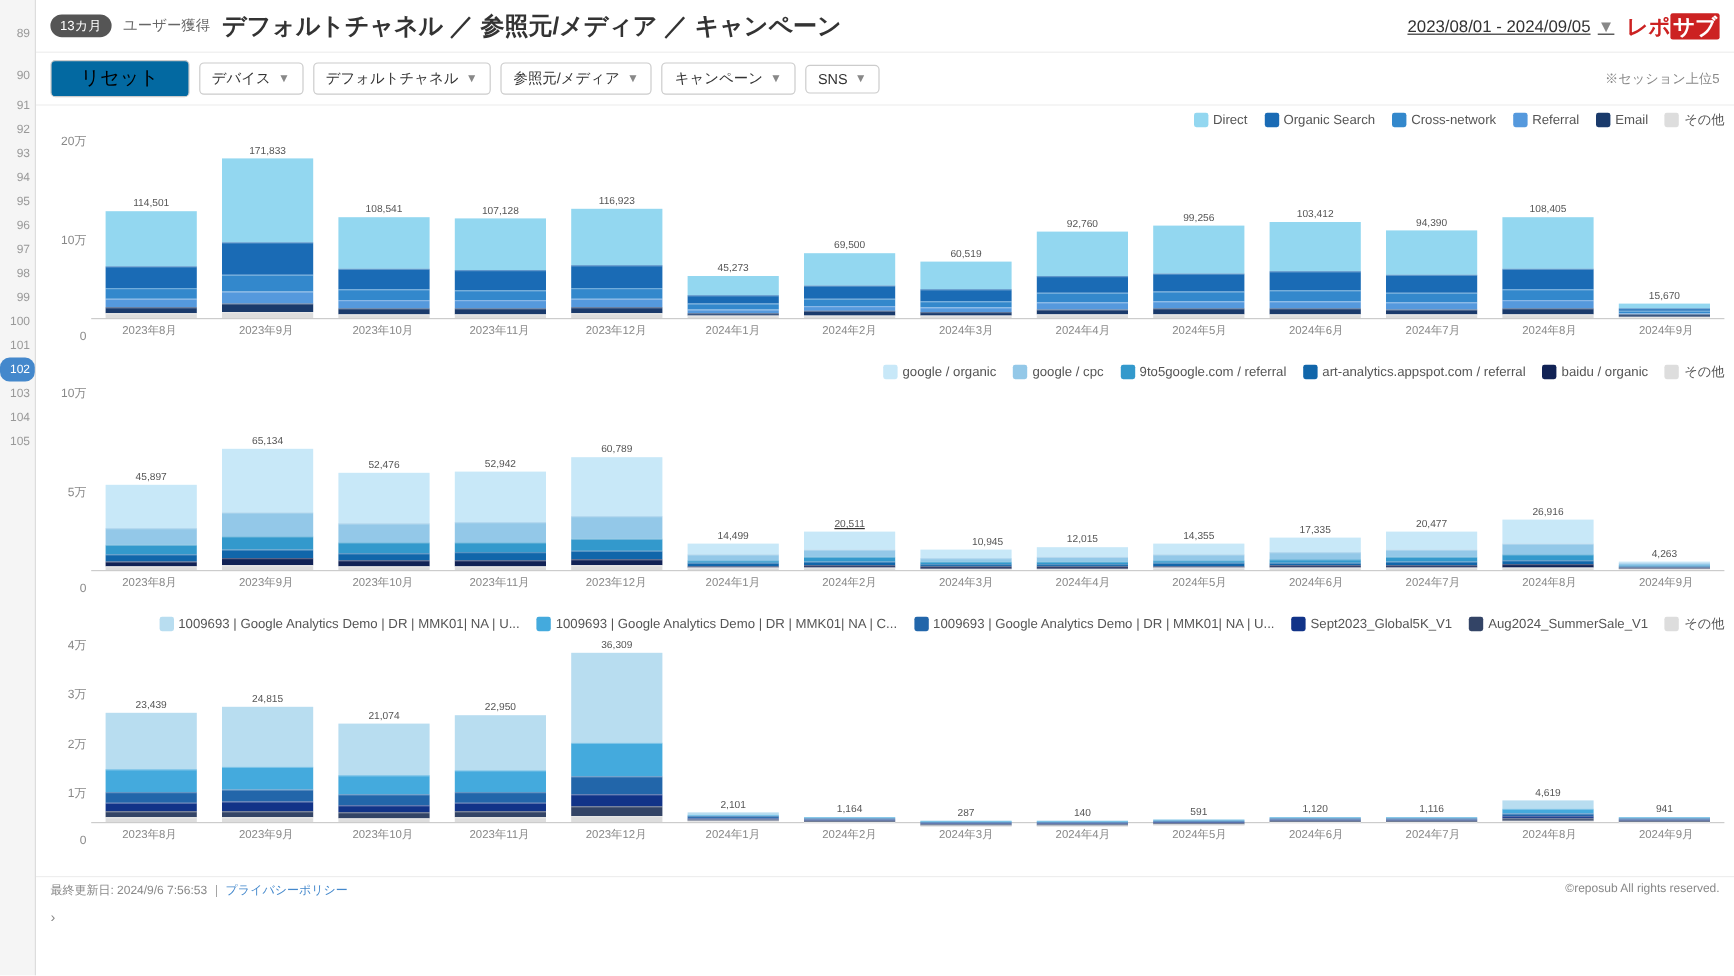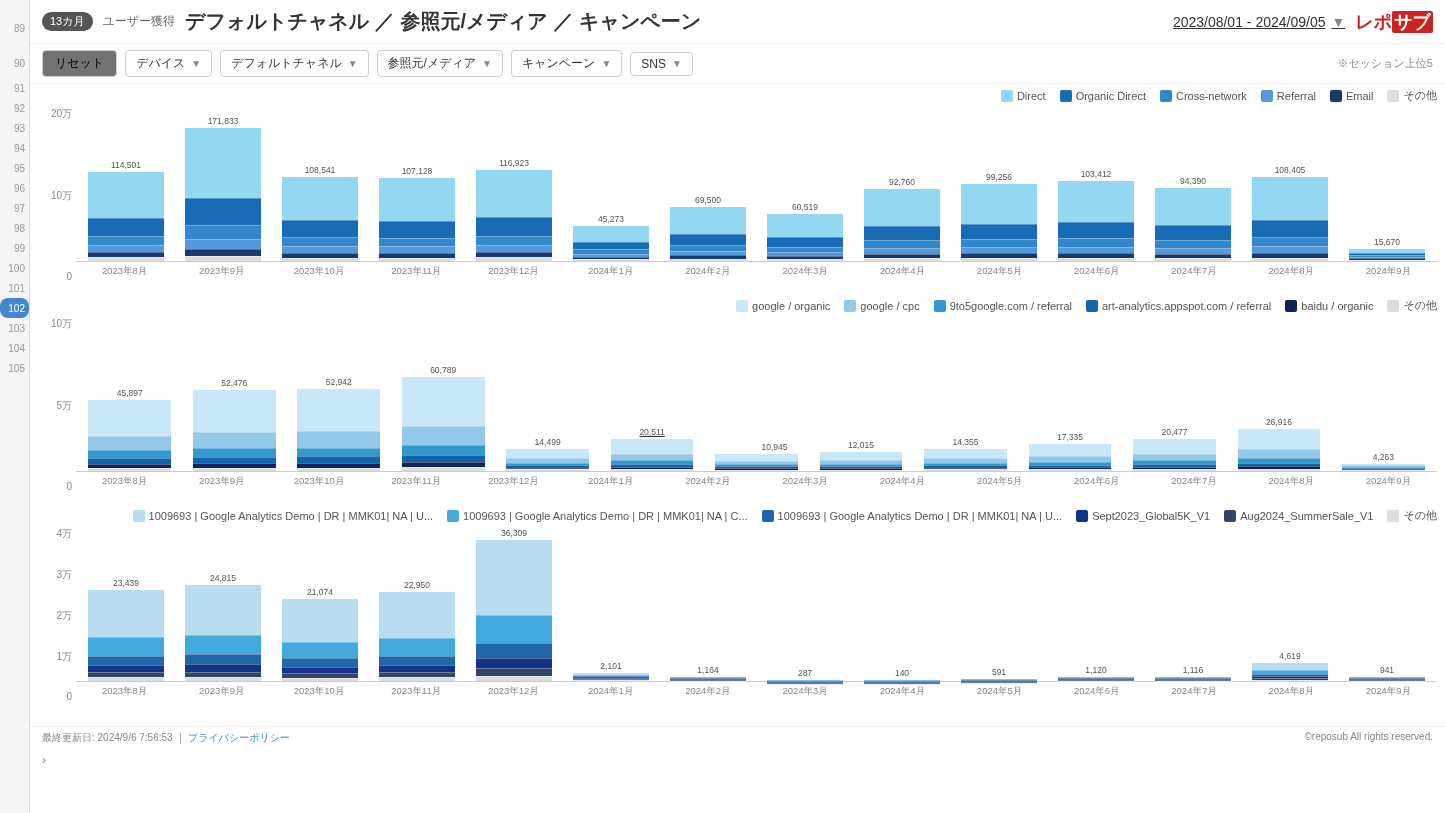--- a/index.html
+++ b/index.html
@@ -6,21 +6,21 @@
     body { font-family: 'Helvetica Neue', Arial, sans-serif; font-size: 12px; background: #fff; color: #333; overflow-x: hidden; }
     
     .header { display: flex; align-items: center; padding: 8px 12px; gap: 10px; border-bottom: 1px solid #eee; }
     .badge-13m { background: #555; color: #fff; border-radius: 12px; padding: 2px 8px; font-size: 11px; white-space: nowrap; }
     .user-acquisition { font-size: 12px; color: #666; }
     .title { font-size: 20px; font-weight: bold; flex: 1; }
     .date-range { font-size: 14px; color: #333; display: flex; align-items: center; gap: 6px; text-decoration: underline; }
     .logo { font-size: 18px; font-weight: bold; color: #e44; white-space: nowrap; }
 
     .filters { display: flex; align-items: center; padding: 6px 12px; gap: 8px; border-bottom: 1px solid #eee; }
-    .reset-btn { border: 1px solid #ccc; border-radius: 4px; padding: 4px 12px; background: #737373; cursor: pointer; font-size: 12px; }
+    .reset-btn { border: 1px solid #ccc; border-radius: 4px; padding: 4px 24px; background: #0369a1; cursor: pointer; font-size: 16px; }
     .filter-select { border: 1px solid #ccc; border-radius: 4px; padding: 4px 10px; background: #fff; cursor: pointer; font-size: 12px; display: flex; align-items: center; gap: 6px; }
     .filter-select .arrow { font-size: 10px; color: #888; }
     .session-note { margin-left: auto; font-size: 11px; color: #888; }
     
     .chart-section { margin-bottom: 16px; position: relative; }
     .chart-legend { display: flex; align-items: center; gap: 14px; font-size: 11px; color: #555; margin-bottom: 4px; flex-wrap: wrap; justify-content: flex-end; }
     .legend-item { display: flex; align-items: center; gap: 4px; }
     .legend-dot { width: 12px; height: 12px; border-radius: 2px; display: inline-block; }
     
     .footer { display: flex; justify-content: space-between; padding: 4px 12px; font-size: 10px; color: #888; border-top: 1px solid #eee; margin-top: 4px; }
@@ -95,21 +95,21 @@
 
       <div class="chart-section">
 
         <div class="chart-legend">
           <div class="legend-item">
             <span class="legend-dot" style="background:#93d7f0;"></span>
             <span>Direct</span>
           </div>
           <div class="legend-item">
             <span class="legend-dot" style="background:#1a6bb5;"></span>
-            <span>Organic Direct</span>
+            <span>Organic Search</span>
           </div>
           <div class="legend-item">
             <span class="legend-dot" style="background:#3388cc;"></span>
             <span>Cross-network</span>
           </div>
           <div class="legend-item">
             <span class="legend-dot" style="background:#5599dd;"></span>
             <span>Referral</span>
           </div>
           <div class="legend-item">
@@ -354,20 +354,32 @@
             <span>10万</span>
             <span>5万</span>
             <span>0</span>
           </div>
           <div style="flex:1; position:relative;">
             <div id="chart2-bars" style="display:flex; align-items:flex-end; height:155px; border-bottom:1px solid #ccc; gap:1px; padding:0 2px;">
             <div style="flex: 1 1 0%; display: flex; flex-direction: column; align-items: center; position: relative;">
                   <div style="font-size: 8.5px; color: rgb(85, 85, 85); margin-bottom: 2px; white-space: nowrap; text-align: center;">45,897</div>
                   <div style="flex: 1 1 0%;"></div>
                   <div style="width: 80%; height: 71.1403px; display: flex; flex-direction: column; cursor: pointer;">
+                    <div style="background: rgb(200, 232, 248); flex: 0.55 1 0%; border-top: none;"></div>
+                    <div style="background: rgb(147, 200, 232); flex: 0.2 1 0%; border-top: 1px solid rgba(255, 255, 255, 0.3);"></div>
+                    <div style="background: rgb(51, 153, 204); flex: 0.1 1 0%; border-top: 1px solid rgba(255, 255, 255, 0.3);"></div>
+                    <div style="background: rgb(17, 102, 170); flex: 0.07 1 0%; border-top: 1px solid rgba(255, 255, 255, 0.3);"></div>
+                    <div style="background: rgb(17, 34, 85); flex: 0.05 1 0%; border-top: 1px solid rgba(255, 255, 255, 0.3);"></div>
+                    <div style="background: rgb(221, 221, 221); flex: 0.03 1 0%; border-top: 1px solid rgba(255, 255, 255, 0.3);"></div>
+                  </div>
+                </div>
+                <div style="flex: 1 1 0%; display: flex; flex-direction: column; align-items: center; position: relative;">
+                  <div style="font-size: 8.5px; color: rgb(85, 85, 85); margin-bottom: 2px; white-space: nowrap; text-align: center;">65,134</div>
+                  <div style="flex: 1 1 0%;"></div>
+                  <div style="width: 80%; height: 100.958px; display: flex; flex-direction: column; cursor: pointer;">
                     <div style="background: rgb(200, 232, 248); flex: 0.55 1 0%; border-top: none;"></div>
                     <div style="background: rgb(147, 200, 232); flex: 0.2 1 0%; border-top: 1px solid rgba(255, 255, 255, 0.3);"></div>
                     <div style="background: rgb(51, 153, 204); flex: 0.1 1 0%; border-top: 1px solid rgba(255, 255, 255, 0.3);"></div>
                     <div style="background: rgb(17, 102, 170); flex: 0.07 1 0%; border-top: 1px solid rgba(255, 255, 255, 0.3);"></div>
                     <div style="background: rgb(17, 34, 85); flex: 0.05 1 0%; border-top: 1px solid rgba(255, 255, 255, 0.3);"></div>
                     <div style="background: rgb(221, 221, 221); flex: 0.03 1 0%; border-top: 1px solid rgba(255, 255, 255, 0.3);"></div>
                   </div>
                 </div>
                 <div style="flex: 1 1 0%; display: flex; flex-direction: column; align-items: center; position: relative;">
                   <div style="font-size: 8.5px; color: rgb(85, 85, 85); margin-bottom: 2px; white-space: nowrap; text-align: center;">52,476</div>

